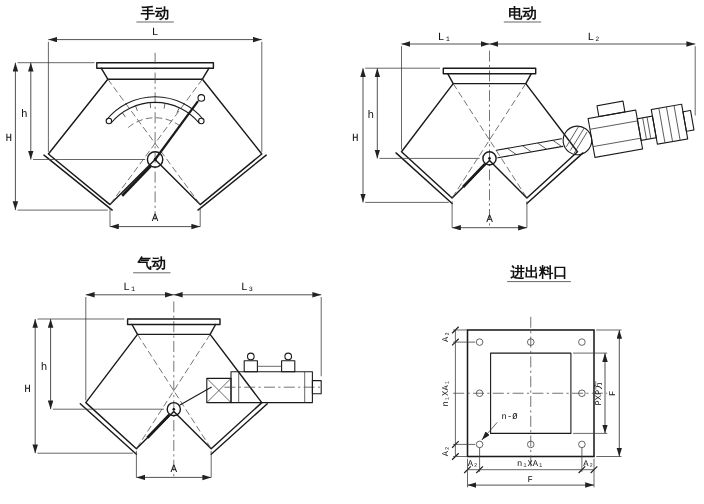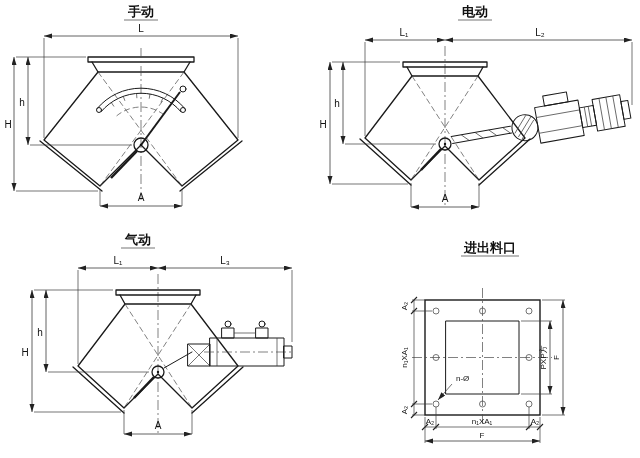--- a/index.html
+++ b/index.html
@@ -1,17 +1,17 @@
 <!DOCTYPE html>
 <html><head>
 <meta charset="utf-8">
 <style>
   html,body { margin:0; padding:0; background:#ffffff; }
   #sheet { position:relative; width:640px; height:458px; background:#ffffff; overflow:hidden;
-           font-family:Liberation Sans, sans-serif;border-radius:18px; }
+           font-family:Liberation Mono, monospace;border-radius:18px; }
   svg { display:block; }
   .outline  { fill:none; stroke:#1a1a1a; stroke-width:1.3; stroke-linejoin:round; stroke-linecap:round; }
   .w1       { stroke-width:1; }
   .thin     { fill:none; stroke:#3a3a3a; stroke-width:0.7; }
   .dim      { fill:none; stroke:#3a3a3a; stroke-width:0.8; }
   .dashed   { fill:none; stroke:#4a4a4a; stroke-width:0.7; stroke-dasharray:6 3; }
   .dashdot  { fill:none; stroke:#4a4a4a; stroke-width:0.7; stroke-dasharray:10 3 2 3; }
   .tick     { stroke:#222; stroke-width:1.1; }
   .plate    { fill:none; stroke:#1a1a1a; stroke-width:1.4; }
   .lever    { stroke:#1a1a1a; stroke-width:2; }

